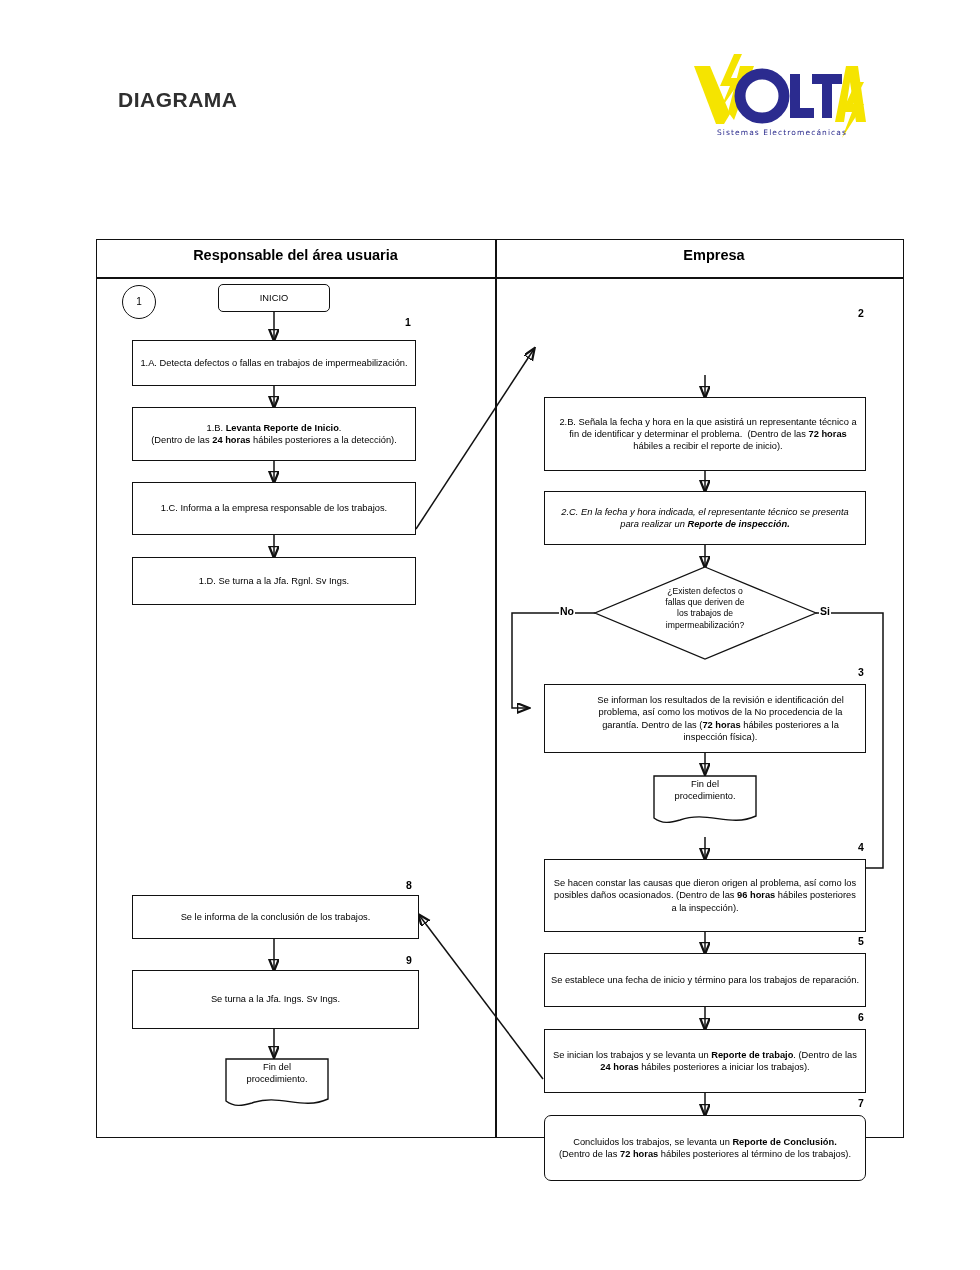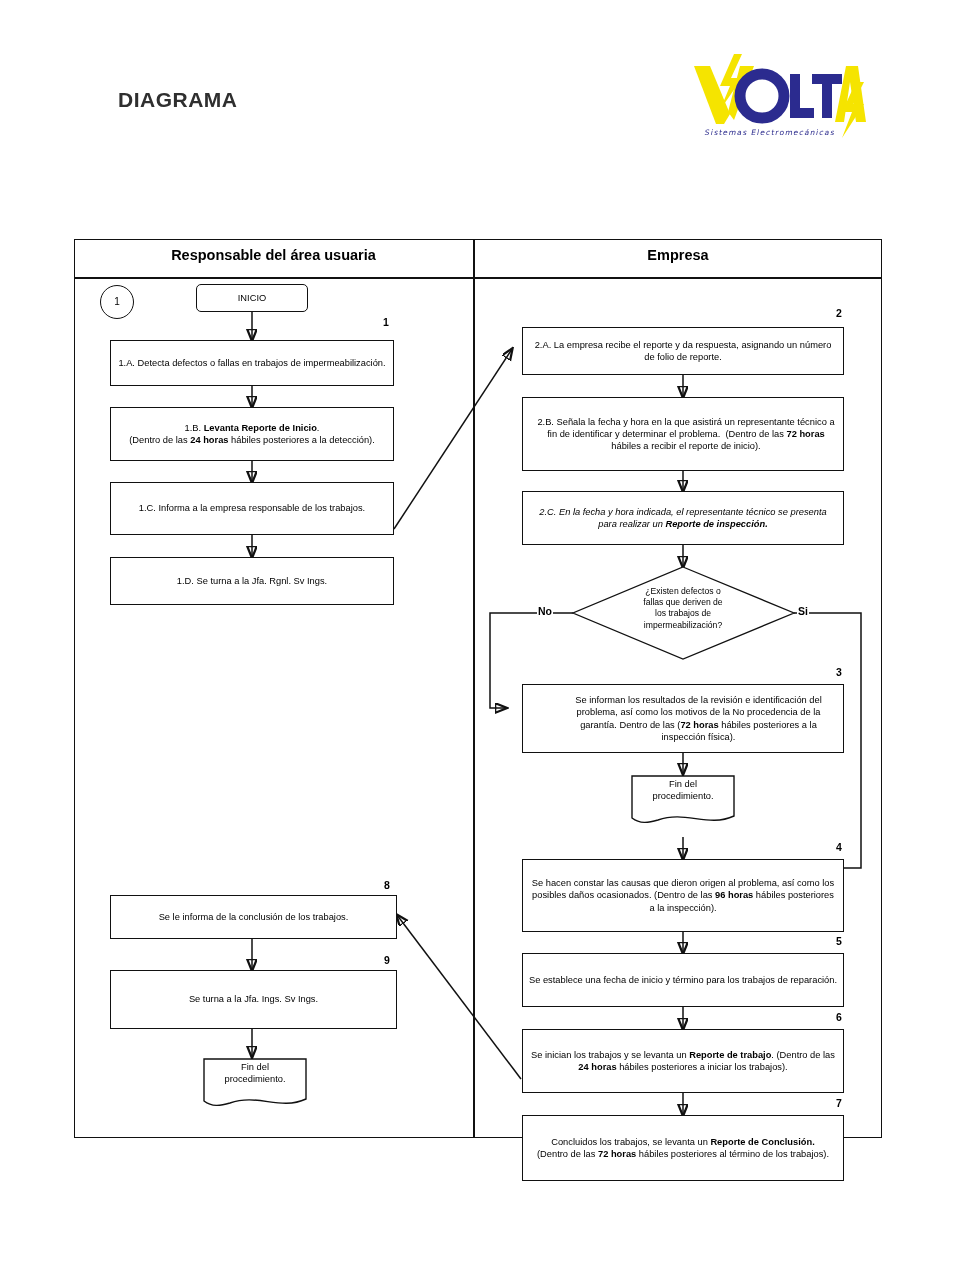--- a/index.html
+++ b/index.html
@@ -23,34 +23,33 @@
 
   
   .logo-wrap{
     position:absolute;
     left:690px; top:52px;
     width:180px; height:100px;
   }
   .logo-wrap svg{display:block;}
   .logo-sub{
     position:absolute;
-    left:0; top:76px;
+    left:12px; top:76px;
     width:160px;
     text-align:center;
     font-size:7.5px;
     letter-spacing:1.1px;
     color:#2a2a8c;
     font-family:"DejaVu Sans", sans-serif;
-    font-style:italic;
   }
 
   
   .diagram{
     position:absolute;
-    left:74px; top:239px;
+    left:96px; top:239px;
     width:808px; height:899px;
   }
   .frame{
     position:absolute; inset:0;
     border:1.6px solid #111;
     box-sizing:border-box;
   }
   .col-divider{
     position:absolute;
     left:399px; top:0; bottom:0;
@@ -62,21 +61,21 @@
     height:1.6px; background:#111;
   }
   .col-header{
     position:absolute;
     top:8px;
     font-size:14.5px;
     font-weight:bold;
     text-align:center;
   }
   .col-header.left{left:0;width:399px;}
-  .col-header.right{left:400px;width:408px;}
+  .col-header.right{left:400px;width:408px;padding-left:14px;}
 
   
   .node{
     position:absolute;
     box-sizing:border-box;
     border:1.4px solid #111;
     background:#fff;
     display:flex;
     align-items:center;
     justify-content:center;
@@ -240,23 +239,20 @@
   </div>
 
   <div class="doc" style="left:128px;top:818px;width:106px;height:54px;">
     <svg width="106" height="54" viewBox="0 0 106 54" xmlns="http://www.w3.org/2000/svg">
       <path d="M2,2 L104,2 L104,42 C78,54 56,36 28,46 C18,49 10,50 2,44 Z" fill="#fff" stroke="#111" stroke-width="1.4"></path>
     </svg>
     <div class="doc-txt">Fin del<br>procedimiento.</div>
   </div>
 
   <div class="step-num" style="left:762px;top:68px;">2</div>
-  <div class="node" style="left:448px;top:88px;width:322px;height:48px;">
-    <span>2.A. La empresa recibe el reporte y da respuesta, asignando un número de folio de reporte.</span>
-  </div>
 
   <div class="node" style="left:448px;top:158px;width:322px;height:74px;padding-left:12px;">
     <span>2.B. Señala la fecha y hora en la que asistirá un representante técnico a fin de identificar y determinar el problema.&nbsp; (Dentro de las <b>72 horas</b> hábiles a recibir el reporte de inicio).</span>
   </div>
 
   <div class="node" style="left:448px;top:252px;width:322px;height:54px;font-style:italic;">
     <span>2.C. En la fecha y hora indicada, el representante técnico se presenta para realizar un <b>Reporte de inspección.</b></span>
   </div>
 
   <div class="branch-lbl" style="left:463px;top:366px;">No</div>
@@ -289,16 +285,16 @@
   <div class="node" style="left:448px;top:714px;width:322px;height:54px;">
     <span>Se establece una fecha de inicio y término para los trabajos de reparación.</span>
   </div>
 
   <div class="step-num" style="left:762px;top:772px;">6</div>
   <div class="node" style="left:448px;top:790px;width:322px;height:64px;">
     <span>Se inician los trabajos y se levanta un <b>Reporte de trabajo</b>. (Dentro de las <b>24 horas</b> hábiles posteriores a iniciar los trabajos).</span>
   </div>
 
   <div class="step-num" style="left:762px;top:858px;">7</div>
-  <div class="node" style="left:448px;top:876px;width:322px;height:66px;">
+  <div class="node" style="left:448px;top:876px;width:322px;height:66px;border-radius:7px;">
     <span>Concluidos los trabajos, se levanta un <b>Reporte de Conclusión.</b><br>(Dentro de las <b>72 horas</b> hábiles posteriores al término de los trabajos).</span>
   </div>
 </div>
 
 </body></html>

